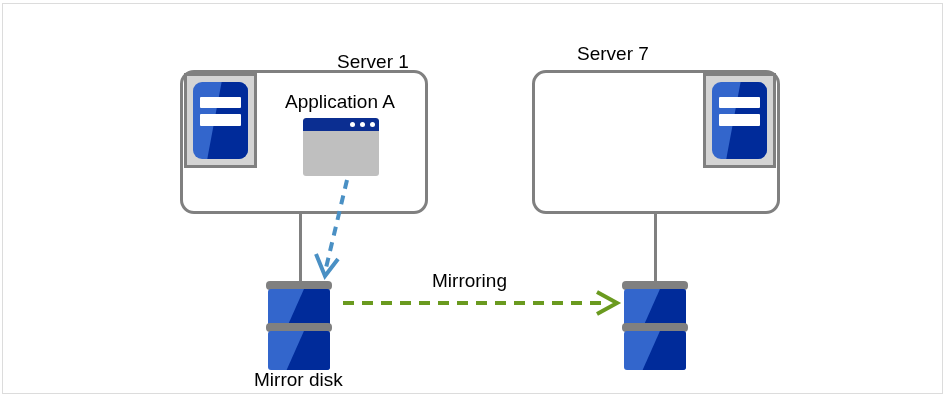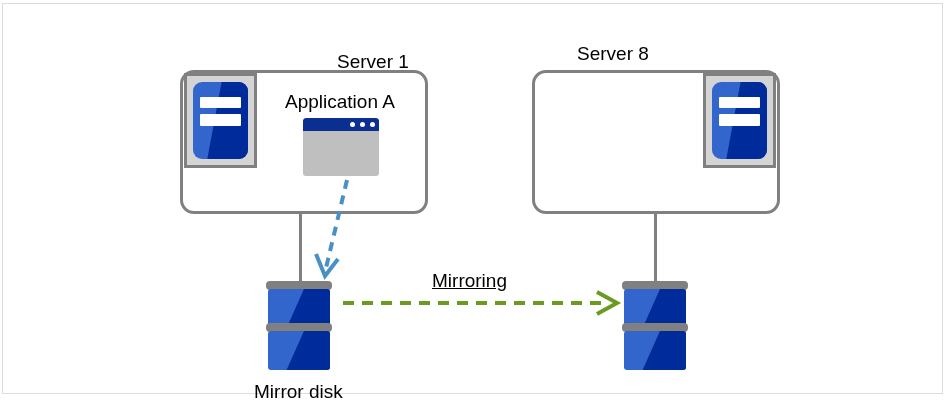--- a/index.html
+++ b/index.html
@@ -195,23 +195,23 @@
     <div class="disk-bar" style="top:0px;"></div>
     <div class="disk-block" style="top:8px;">
       <div class="dark"></div>
     </div>
     <div class="disk-bar" style="top:42px;"></div>
     <div class="disk-block" style="top:50px;">
       <div class="dark"></div>
     </div>
   </div>
 
-  <div class="abs label label-disk" style="left:254px; top:382px;">Mirror disk</div>
-
-  <div class="abs label label-server" style="left:577px; top:44px;">Server 8</div>
+  <div class="abs label label-disk" style="left:254px; top:370px;">Mirror disk</div>
+
+  <div class="abs label label-server" style="left:577px; top:44px;">Server 7</div>
 
   <div class="abs server-box" style="left:532px; top:70px; width:248px; height:144px;"></div>
 
   <div class="abs server-icon" style="left:703px; top:73px; width:73px; height:95px;">
     <div class="server-icon-inner">
       <div class="server-icon-dark"></div>
       <div class="server-bar b1"></div>
       <div class="server-bar b2"></div>
     </div>
   </div>
@@ -222,21 +222,21 @@
     <div class="disk-bar" style="top:0px;"></div>
     <div class="disk-block" style="top:8px;">
       <div class="dark"></div>
     </div>
     <div class="disk-bar" style="top:42px;"></div>
     <div class="disk-block" style="top:50px;">
       <div class="dark"></div>
     </div>
   </div>
 
-  <div class="abs label label-mirroring" style="left:432px; top:271px;text-decoration:underline;">Mirroring</div>
+  <div class="abs label label-mirroring" style="left:432px; top:271px;">Mirroring</div>
 
   <svg class="overlay" viewBox="0 0 948 401">
 
     <g>
       <line x1="347" y1="180" x2="326" y2="268" stroke="#4a90c4" stroke-width="4" stroke-dasharray="9,7" stroke-linecap="butt"></line>
       <polyline points="316,254 325,276 338,259" fill="none" stroke="#4a90c4" stroke-width="4" stroke-linecap="butt" stroke-linejoin="miter"></polyline>
     </g>
 
     <g>
       <line x1="343" y1="303" x2="604" y2="303" stroke="#6a9a1f" stroke-width="4" stroke-dasharray="11,8" stroke-linecap="butt"></line>

